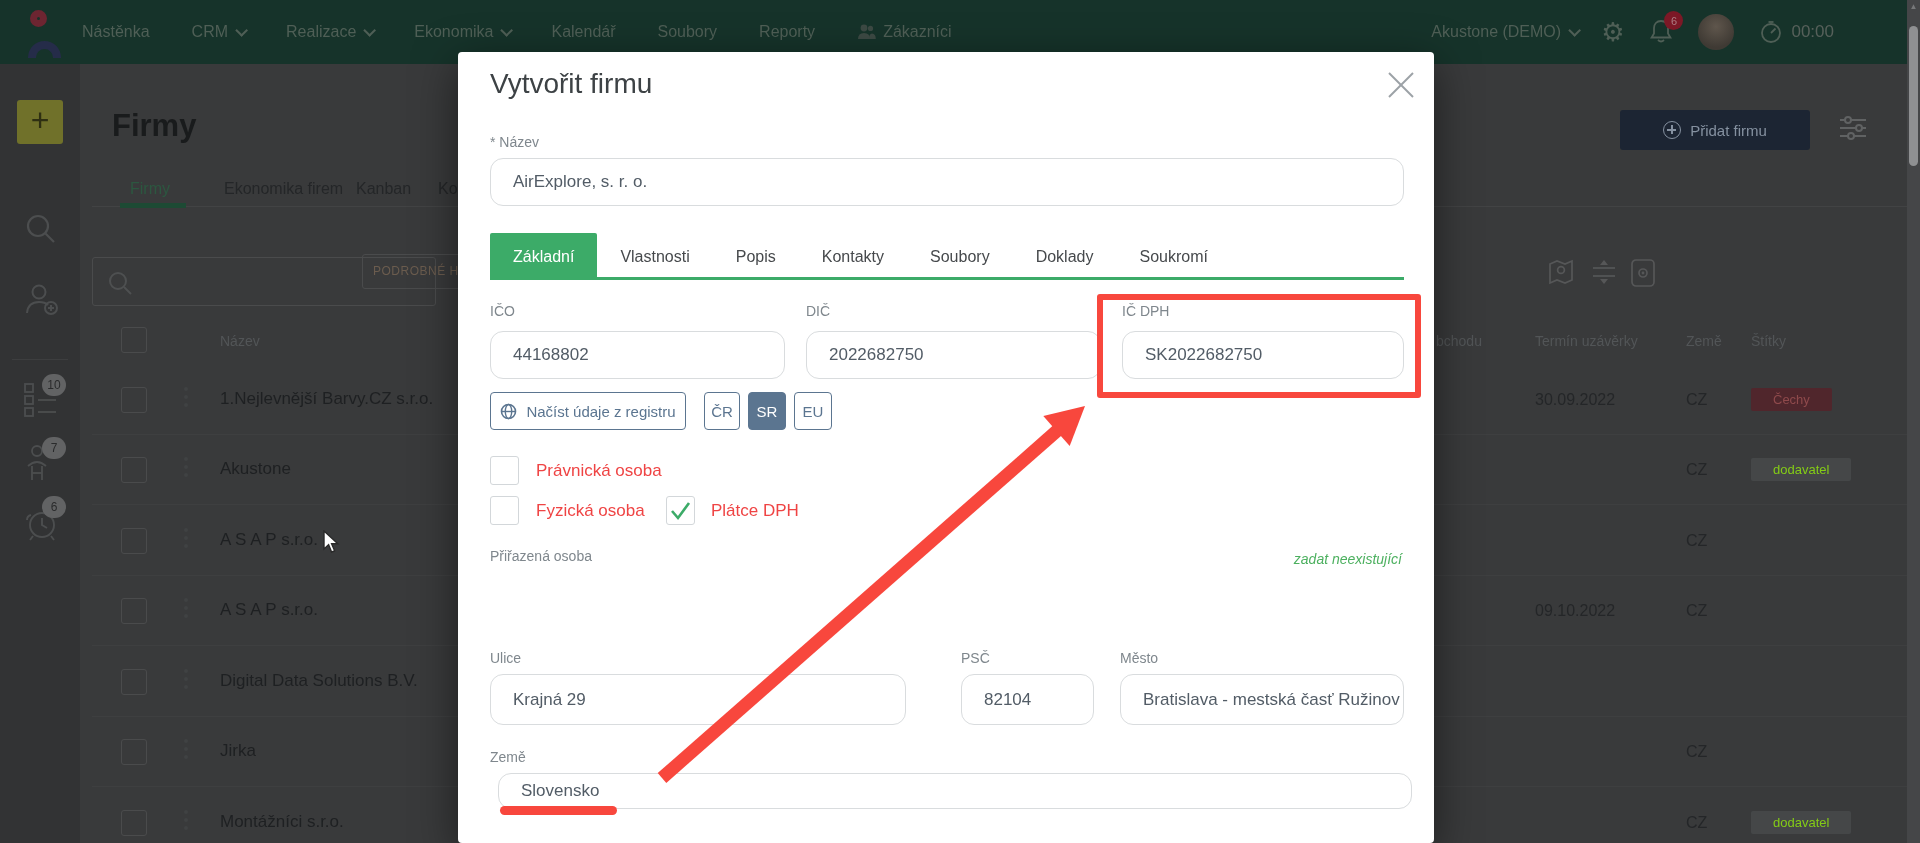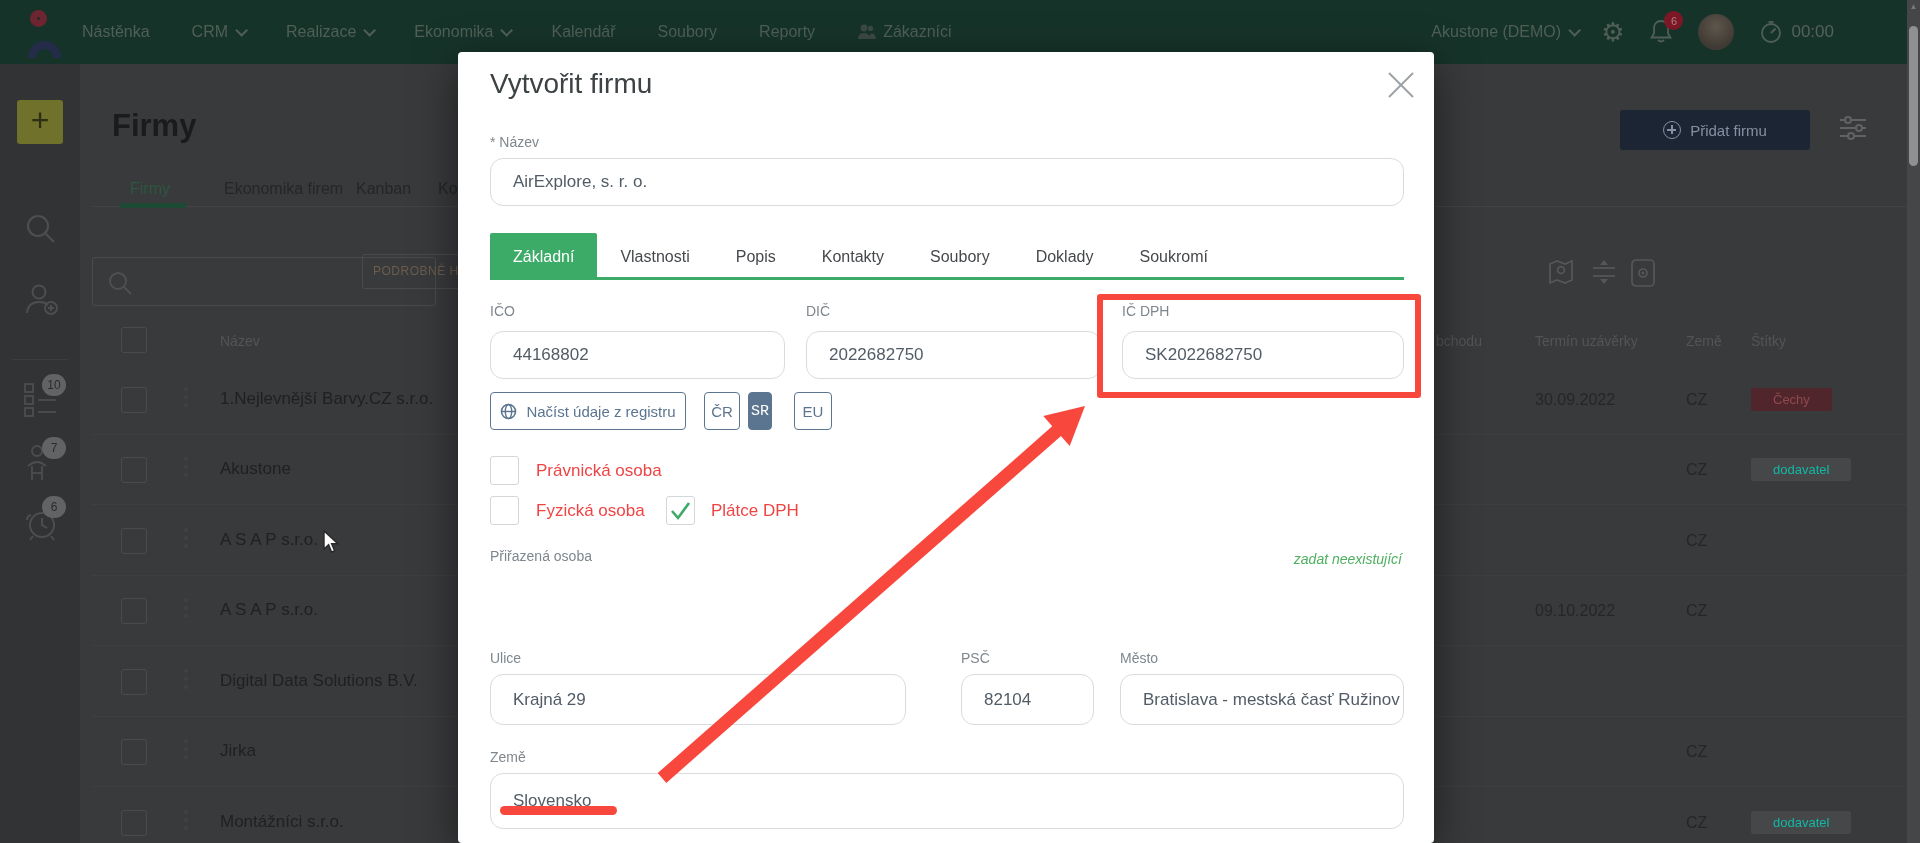--- a/index.html
+++ b/index.html
@@ -46,21 +46,21 @@
   .hdr-check { position:absolute; left:121px; top:327px; width:26px; height:26px; border:1px solid #4a4b4c; border-radius:3px; z-index:1; }
   .row { position:absolute; left:92px; width:1816px; height:70px; border-bottom:1px solid #3e3f40; z-index:1; }
   .row-check { position:absolute; left:29px; top:22px; width:26px; height:26px; border:1px solid #4a4b4c; border-radius:3px; }
   .kebab { position:absolute; left:92px; top:22px; display:flex; flex-direction:column; gap:4px; }
   .kebab i { width:4px; height:4px; border-radius:50%; background:#404243; }
   .row-name { position:absolute; left:128px; top:24px; font-size:17px; color:#1e2022; white-space:nowrap; }
   .row-date { position:absolute; left:1443px; top:26px; font-size:16px; color:#242628; }
   .row-cty  { position:absolute; left:1594px; top:26px; font-size:16px; color:#242628; }
   .tag { position:absolute; left:1659px; top:23px; font-size:13px; padding:4px 22px; border-radius:2px; white-space:nowrap; }
   .tag-red  { background:#50262c; color:#8f4a4c; }
-  .tag-gray { background:#454748; color:#14b8a6; }
+  .tag-gray { background:#454748; color:#84cc16; }
   .tbl-ico { position:absolute; top:258px; z-index:1; }
 
   .scrollbar { position:absolute; right:0; top:0; width:13px; height:843px; background:#454648; z-index:25; }
   .scroll-thumb { position:absolute; left:2px; top:26px; width:9px; height:140px; background:#8f9092; border-radius:5px; }
   .scroll-up { position:absolute; left:0; top:2px; width:13px; text-align:center; color:#77787a; font-size:8px; }
 
   
   .modal { position:absolute; left:458px; top:52px; width:976px; height:791px; background:#ffffff; border-radius:4px;
     box-shadow:0 12px 44px rgba(0,0,0,.5); z-index:10; }
   .m-title { position:absolute; left:32px; top:16px; font-size:28px; color:#3d4245; }
@@ -366,21 +366,21 @@
 
   <div class="slate-btn" style="left:32px; width:196px;">
     <svg width="17" height="17" viewBox="0 0 17 17">
       <circle cx="8.5" cy="8.5" r="7" fill="none" stroke="#5b7590" stroke-width="1.6"></circle>
       <ellipse cx="8.5" cy="8.5" rx="3.2" ry="7" fill="none" stroke="#5b7590" stroke-width="1.4"></ellipse>
       <line x1="1.5" y1="8.5" x2="15.5" y2="8.5" stroke="#5b7590" stroke-width="1.4"></line>
     </svg>
     <span>Načíst údaje z registru</span>
   </div>
   <div class="slate-btn" style="left:246px; width:36px;">ČR</div>
-  <div class="slate-btn fill" style="left:290px; width:24px;font-family:Liberation Mono, monospace;">SR</div>
+  <div class="slate-btn fill" style="left:290px; width:38px;">SR</div>
   <div class="slate-btn" style="left:336px; width:38px;">EU</div>
 
   <div class="m-check" style="left:32px; top:404px;"></div>
   <div class="m-chklabel" style="left:78px; top:409px;">Právnická osoba</div>
   <div class="m-check" style="left:32px; top:444px;"></div>
   <div class="m-chklabel" style="left:78px; top:449px;">Fyzická osoba</div>
   <div class="m-check" style="left:208px; top:444px;">
     <svg width="27" height="27" viewBox="0 0 27 27">
       <path d="M5 14 l6 7 L22 6" fill="none" stroke="#3cab68" stroke-width="2.6"></path>
     </svg>
@@ -391,21 +391,21 @@
   <div class="green-link">zadat neexistující</div>
 
   <div class="m-label" style="left:32px; top:598px;">Ulice</div>
   <div class="m-input" style="left:32px; top:622px; width:416px; height:51px;">Krajná 29</div>
   <div class="m-label" style="left:503px; top:598px;">PSČ</div>
   <div class="m-input" style="left:503px; top:622px; width:133px; height:51px;">82104</div>
   <div class="m-label" style="left:662px; top:598px;">Město</div>
   <div class="m-input" style="left:662px; top:622px; width:284px; height:51px;">Bratislava - mestská časť Ružinov</div>
 
   <div class="m-label" style="left:32px; top:697px;">Země</div>
-  <div class="m-input" style="left:32px; top:721px; width:914px; height:56px;">Slovensko</div>
+  <div class="m-input" style="left:40px; top:721px; width:914px; height:36px;">Slovensko</div>
 </div>
 
 <div class="anno-box"></div>
 <div class="anno-underline"></div>
 <svg class="anno-arrow" width="1920" height="843" viewBox="0 0 1920 843">
   <line x1="662" y1="778" x2="1059" y2="429" stroke="#f8473d" stroke-width="13"></line>
   <polygon points="1085,406 1069.7,446.1 1043.3,416.1" fill="#f8473d"></polygon>
 </svg>
 
 <svg class="cursor" width="22" height="24" viewBox="0 0 22 24">

